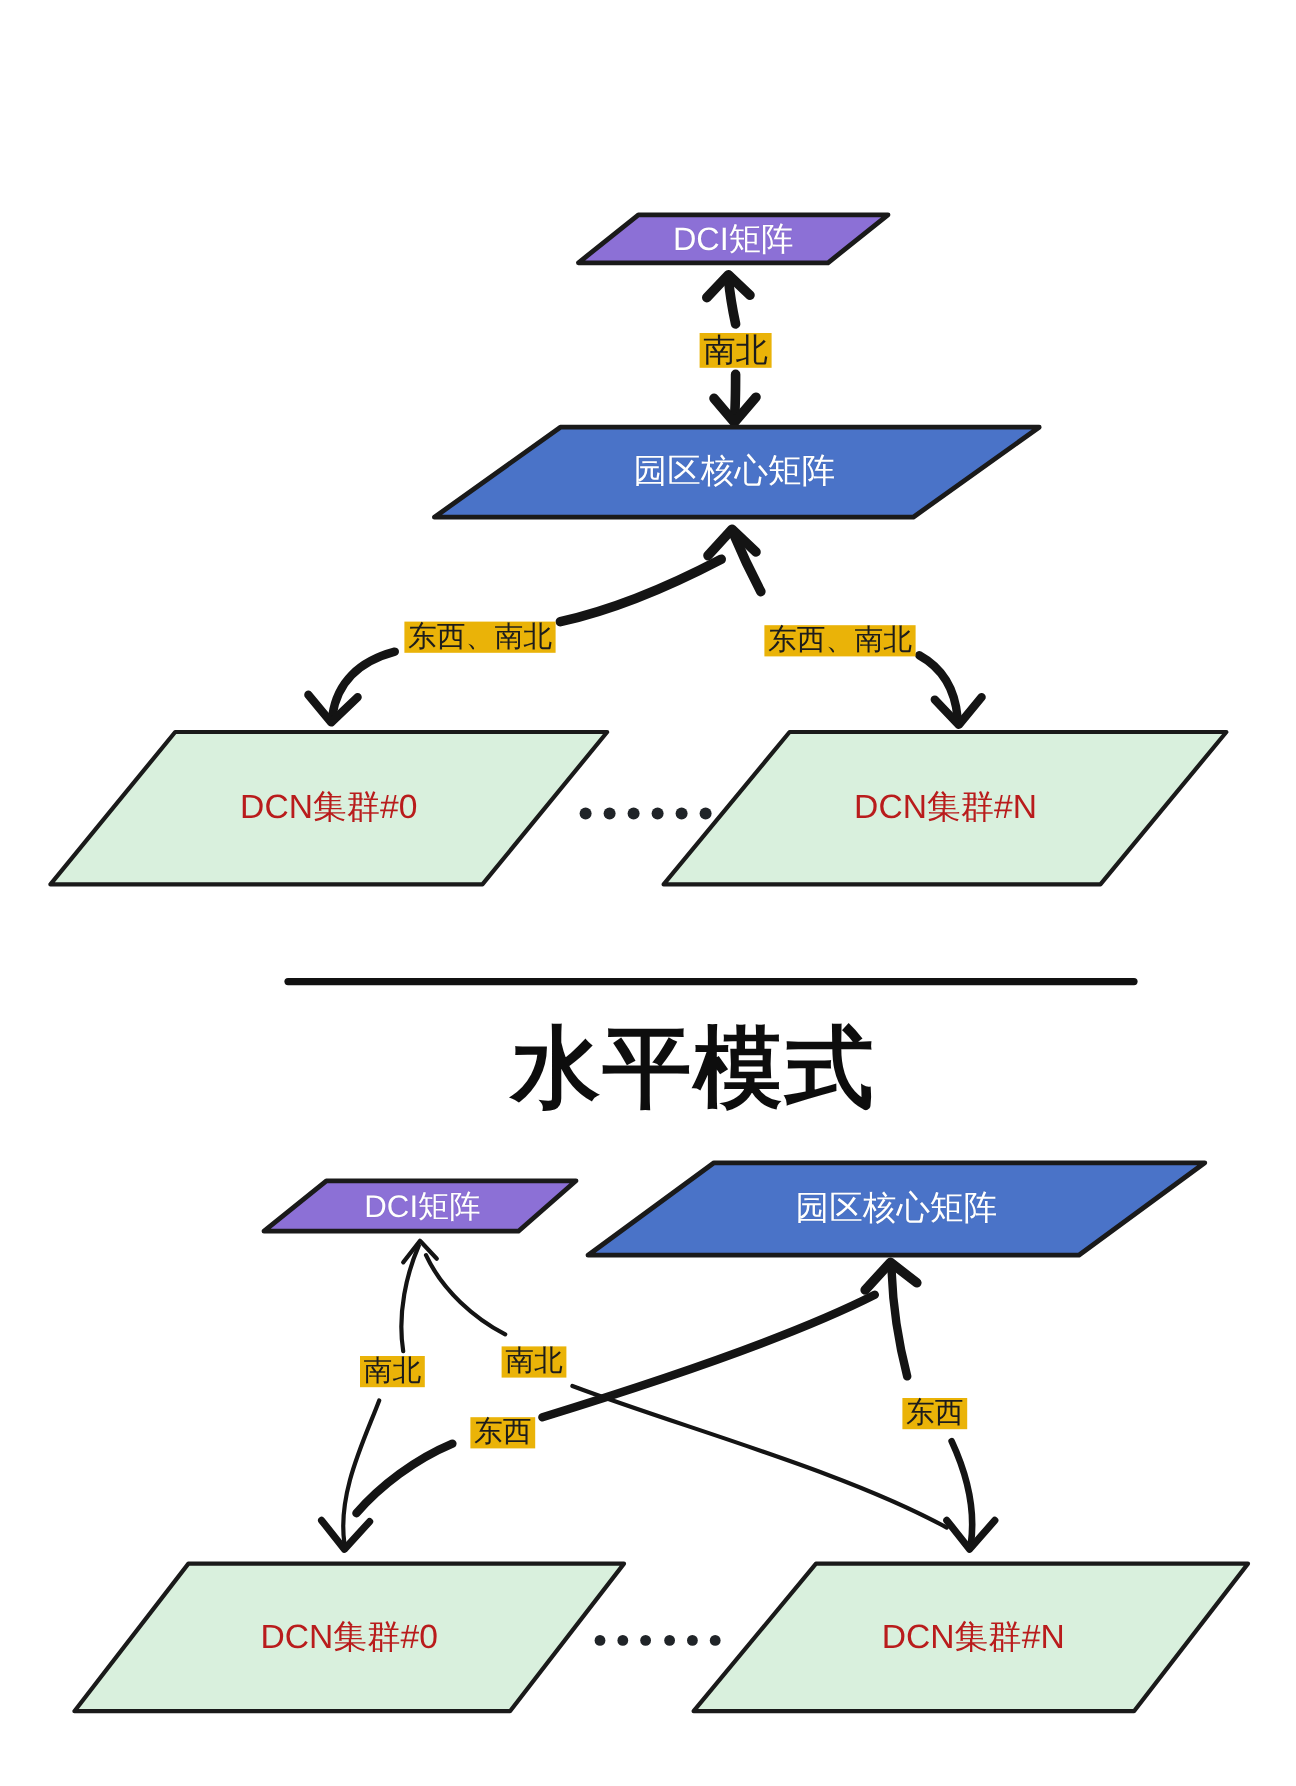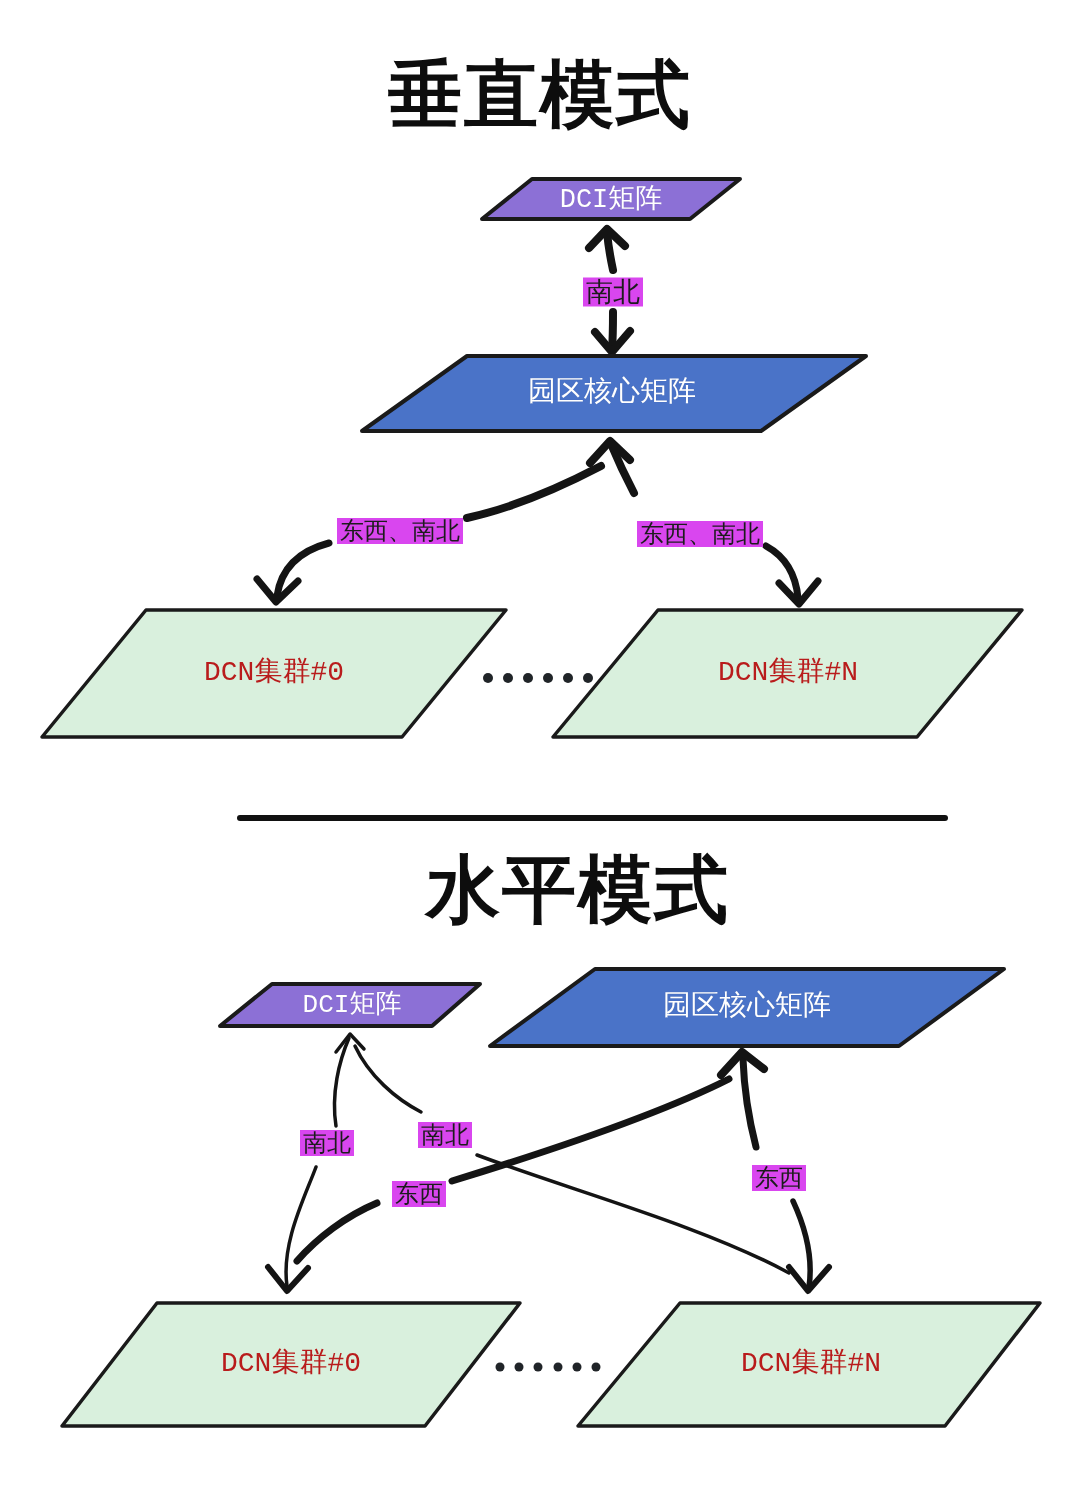--- a/index.html
+++ b/index.html
@@ -12,23 +12,23 @@
   }
   svg.layer{position:absolute;left:0;top:0;}
   .txt{
     position:absolute;
     transform:translate(-50%,-50%);
     white-space:nowrap;
     color:#1f1f1f;
     line-height:1;
   }
   .title{font-size:74px;font-weight:900;color:#0d0d0d;letter-spacing:2px;}
-  .node-label{font-size:27px;color:#ffffff;text-shadow:0 0 1px rgba(0,0,0,.15);font-family:Liberation Mono, monospace;}
+  .node-label{font-size:27px;color:#ffffff;text-shadow:0 0 1px rgba(0,0,0,.15);}
   .node-label.dark{color:#b91c1c;text-shadow:none;}
-  .edge-label{font-size:24px;color:#1c1c1c;background:#d946ef;padding:1px 3px;}
+  .edge-label{font-size:24px;color:#1c1c1c;background:#eab308;padding:1px 3px;}
   .edge-label.big{font-size:27px;}
   .shape{stroke:#1a1a1a;stroke-width:4;stroke-linejoin:round;}
   .shape.green{stroke-width:3.5;}
   .stroke{fill:none;stroke:#141414;stroke-linecap:round;stroke-linejoin:round;}
 </style>
 </head>
 <body>
 
 <div class="canvas">
 
@@ -92,21 +92,20 @@
     <g fill="#202428">
       <circle cx="500" cy="1367" r="4.5"></circle>
         <circle cx="519" cy="1367" r="4.5"></circle>
       <circle cx="538" cy="1367" r="4.5"></circle>
         <circle cx="558" cy="1367" r="4.5"></circle>
       <circle cx="577" cy="1367" r="4.5"></circle>
         <circle cx="596" cy="1367" r="4.5"></circle>
     </g>
   </svg>
 
-  <div class="txt title" style="left:540px;top:95px;">垂直模式</div>
 
   <div class="txt node-label" style="left:611px;top:200px;">DCI矩阵</div>
 
   <div class="txt edge-label big" style="left:613px;top:292px;">南北</div>
 
   <div class="txt node-label" style="left:612px;top:393px;font-size:28px;">园区核心矩阵</div>
 
   <div class="txt edge-label" style="left:400px;top:531px;">东西、南北</div>
 
   <div class="txt edge-label" style="left:700px;top:534px;">东西、南北</div>

